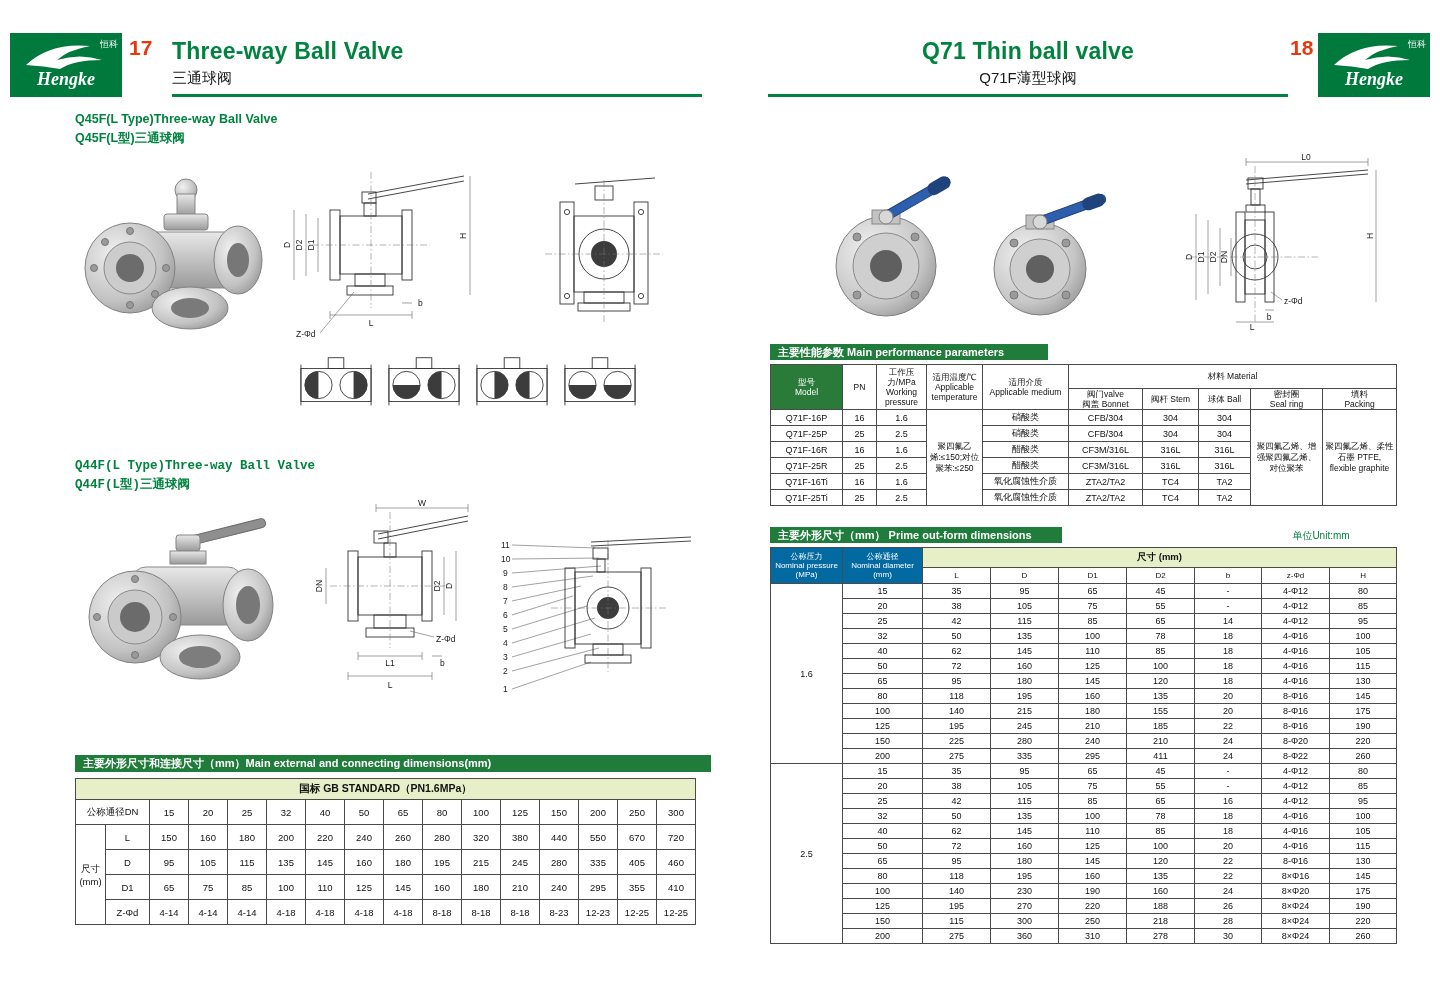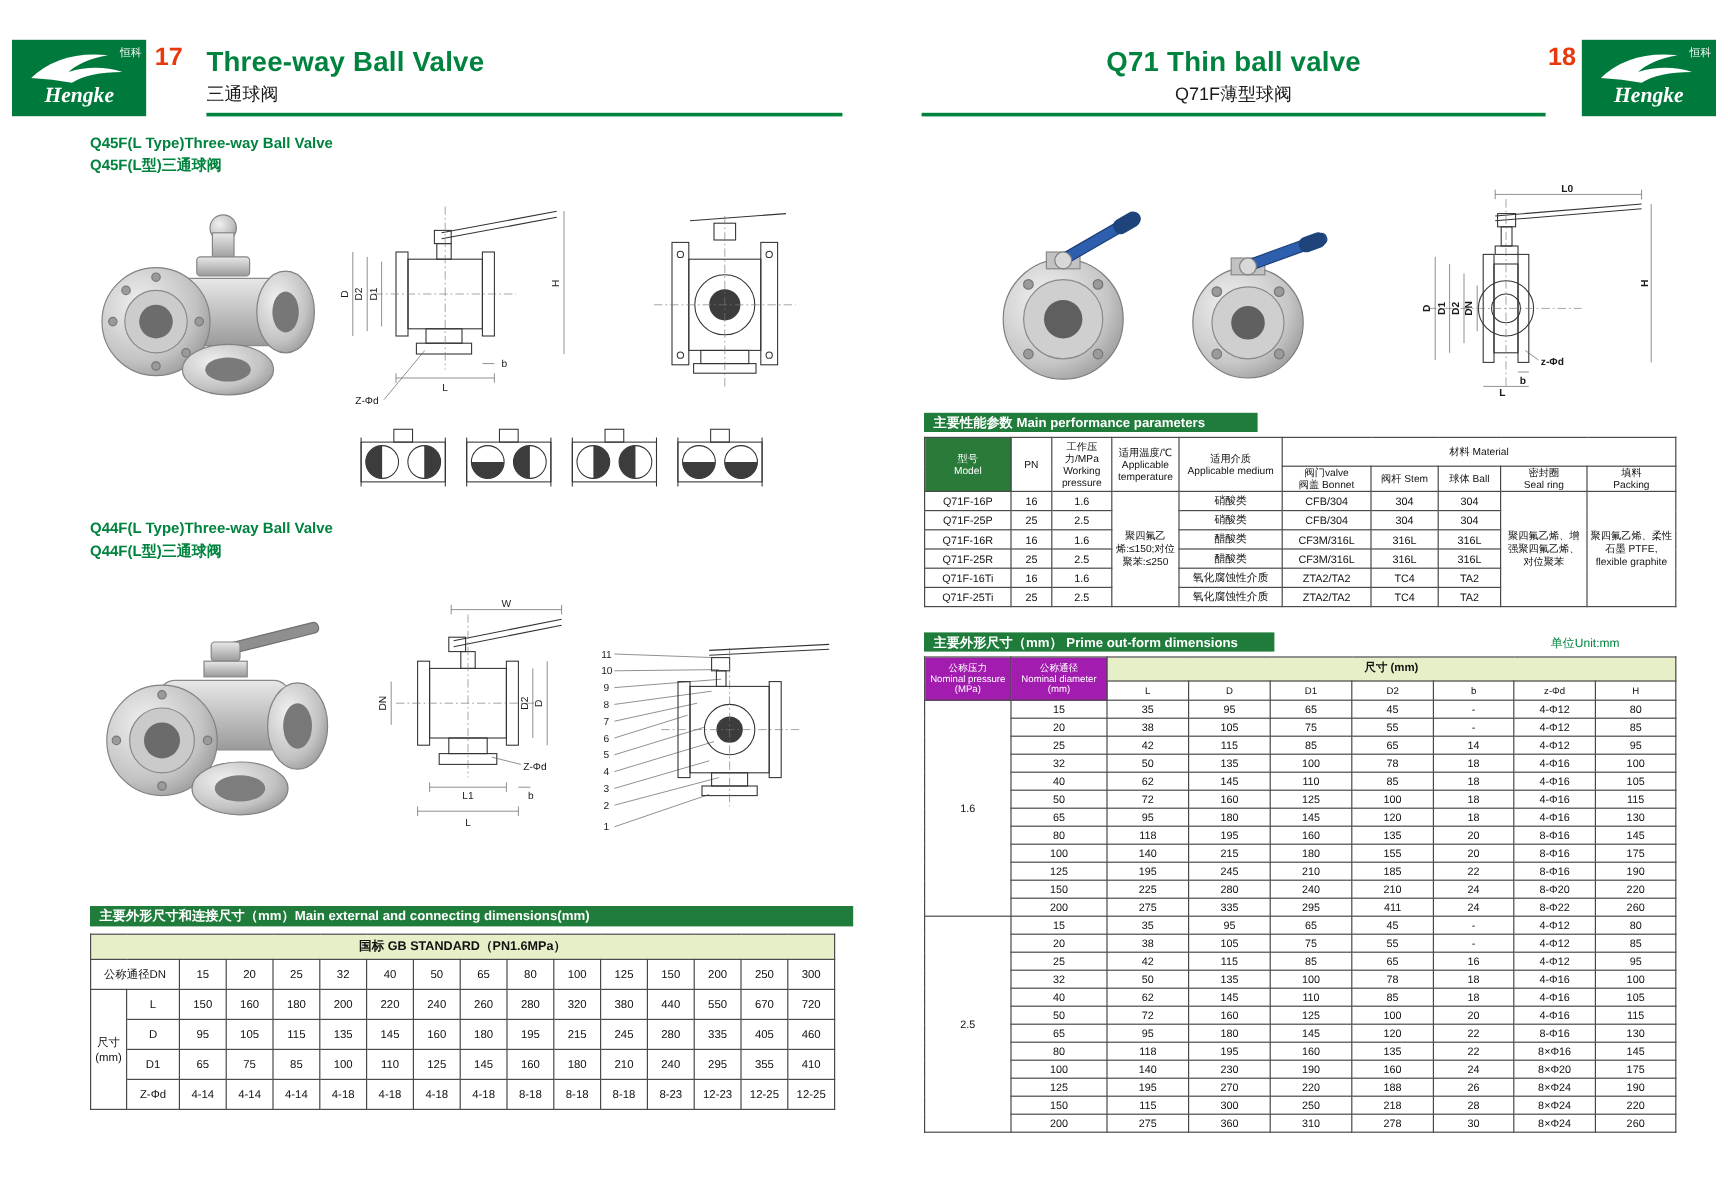--- a/index.html
+++ b/index.html
@@ -17,21 +17,21 @@
   .gb{width:620px;font-size:9.5px;}
   .gb td{height:24px;}
   .gb .std{background:#e6efc8;font-weight:bold;font-size:10.5px;height:20px;}
   .perf{width:626px;font-size:9px;}
   .perf th{font-size:8.5px;line-height:1.2;}
   .perf .dk{background:#2a7a3a;color:#fff;}
   .perf td{height:15px;}
   .perf .merged{font-size:8.5px;line-height:1.3;padding:1px 2px;}
   .dims{width:626px;font-size:9px;}
   .dims th{font-size:8px;line-height:1.15;}
-  .dims .dk{background:#a21caf;color:#fff;}
+  .dims .dk{background:#0369a1;color:#fff;}
   .dims .size-hd{background:#e6efc8;font-size:9.5px;font-weight:bold;}
   .dims td{height:14px;}
   .dims .grp-start td{border-top:1.6px solid #333;}
   svg{display:block;}
   svg.tech line,svg.tech path,svg.tech rect,svg.tech circle,svg.tech ellipse,svg.tech polyline{stroke:#333;stroke-width:0.9;fill:none;}
   svg.tech .cl{stroke:#777;stroke-width:0.55;stroke-dasharray:7 2.5 1.5 2.5;}
   svg.tech .dim{stroke:#555;stroke-width:0.55;}
   svg.tech .fill-dark{fill:#3c3c3c;stroke:none;}
   svg.tech text{stroke:none;fill:#1a1a1a;font-size:8.5px;font-family:"Liberation Sans",sans-serif;}
 </style>
@@ -193,21 +193,21 @@
       <rect x="3" y="16" width="72" height="34"></rect>
     <line x1="3" y1="12" x2="3" y2="54"></line>
       <line x1="75" y1="12" x2="75" y2="54"></line>
     <circle cx="21" cy="33" r="14"></circle>
       <path class="fill-dark" d="M7,33 a14,14 0 0 0 28,0 z"></path>
     <circle cx="57" cy="33" r="14"></circle>
       <path class="fill-dark" d="M43,33 a14,14 0 0 0 28,0 z"></path>
   </svg>
 </div>
 
-<div class="abs" style="left:75px;top:431px;">
+<div class="abs" style="left:75px;top:457px;font-family:Liberation Mono, monospace;">
   <div class="sec-title-en">Q44F(L Type)Three-way Ball Valve</div>
   <div class="sec-title-zh">Q44F(L型)三通球阀</div>
 </div>
 
 <div class="abs" style="left:80px;top:505px;">
   <svg width="200" height="190" viewBox="0 0 200 190">
     <defs>
       <radialGradient id="p2a" cx="35%" cy="35%" r="80%">
           <stop offset="0%" stop-color="#f1f1f1"></stop>
           <stop offset="65%" stop-color="#c2c2c2"></stop>
@@ -471,21 +471,21 @@
     <circle cx="98" cy="120" r="4" fill="#9a9a9a" stroke="#777"></circle>
     <rect x="58" y="40" width="28" height="14" fill="#c2c2c2" stroke="#888"></rect>
     <g transform="rotate(-20 72 48)">
       <rect x="68" y="42" width="74" height="9" rx="4" fill="#2e5fae" stroke="#1d4079"></rect>
       <rect x="118" y="40" width="23" height="13" rx="6" fill="#1f447c"></rect>
     </g>
     <circle cx="72" cy="47" r="7" fill="#d8d8d8" stroke="#808080"></circle>
   </svg>
 </div>
 
-<div class="abs" style="left:1148px;top:152px;font-weight:bold;">
+<div class="abs" style="left:1148px;top:152px;">
   <svg class="tech" width="235" height="180" viewBox="0 0 235 180">
     <line class="dim" x1="98" y1="10" x2="220" y2="10"></line>
     <line class="dim" x1="98" y1="6" x2="98" y2="14"></line>
       <line class="dim" x1="220" y1="6" x2="220" y2="14"></line>
     <text x="158" y="8" text-anchor="middle">L0</text>
     <line x1="98" y1="28" x2="220" y2="18"></line>
     <line x1="98" y1="32" x2="220" y2="22"></line>
     <rect x="100" y="26" width="15" height="11"></rect>
     <rect x="103" y="37" width="9" height="16"></rect>
     <rect x="98" y="53" width="19" height="7"></rect>

